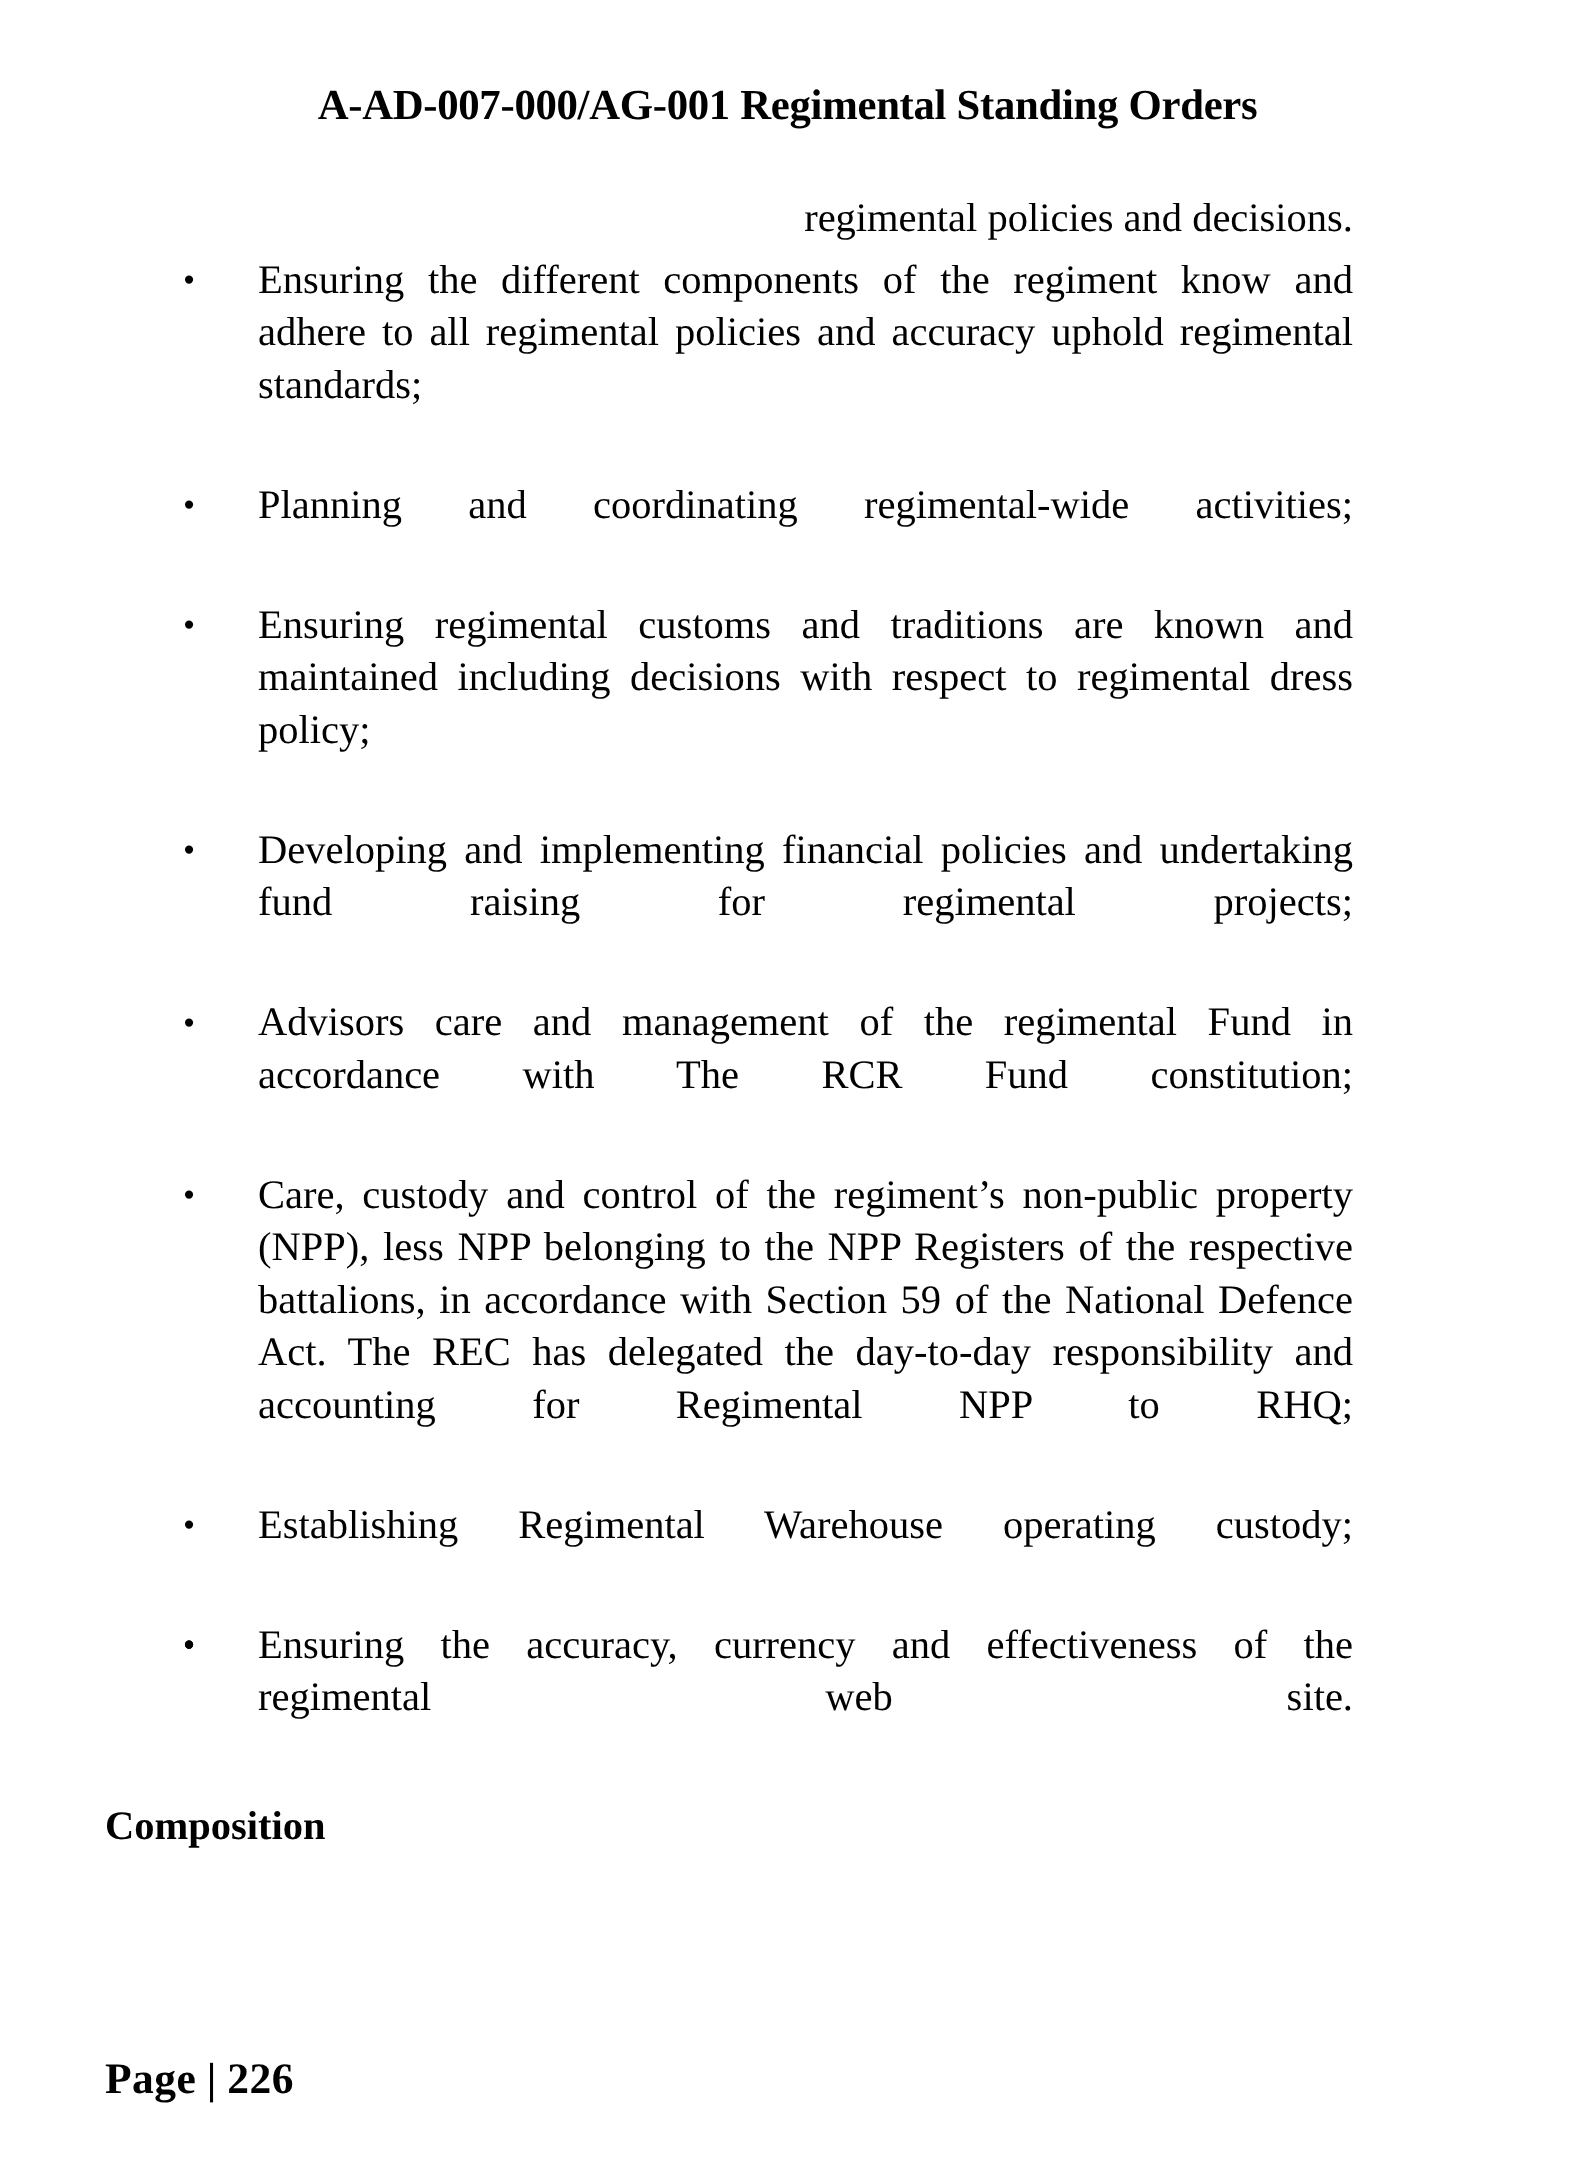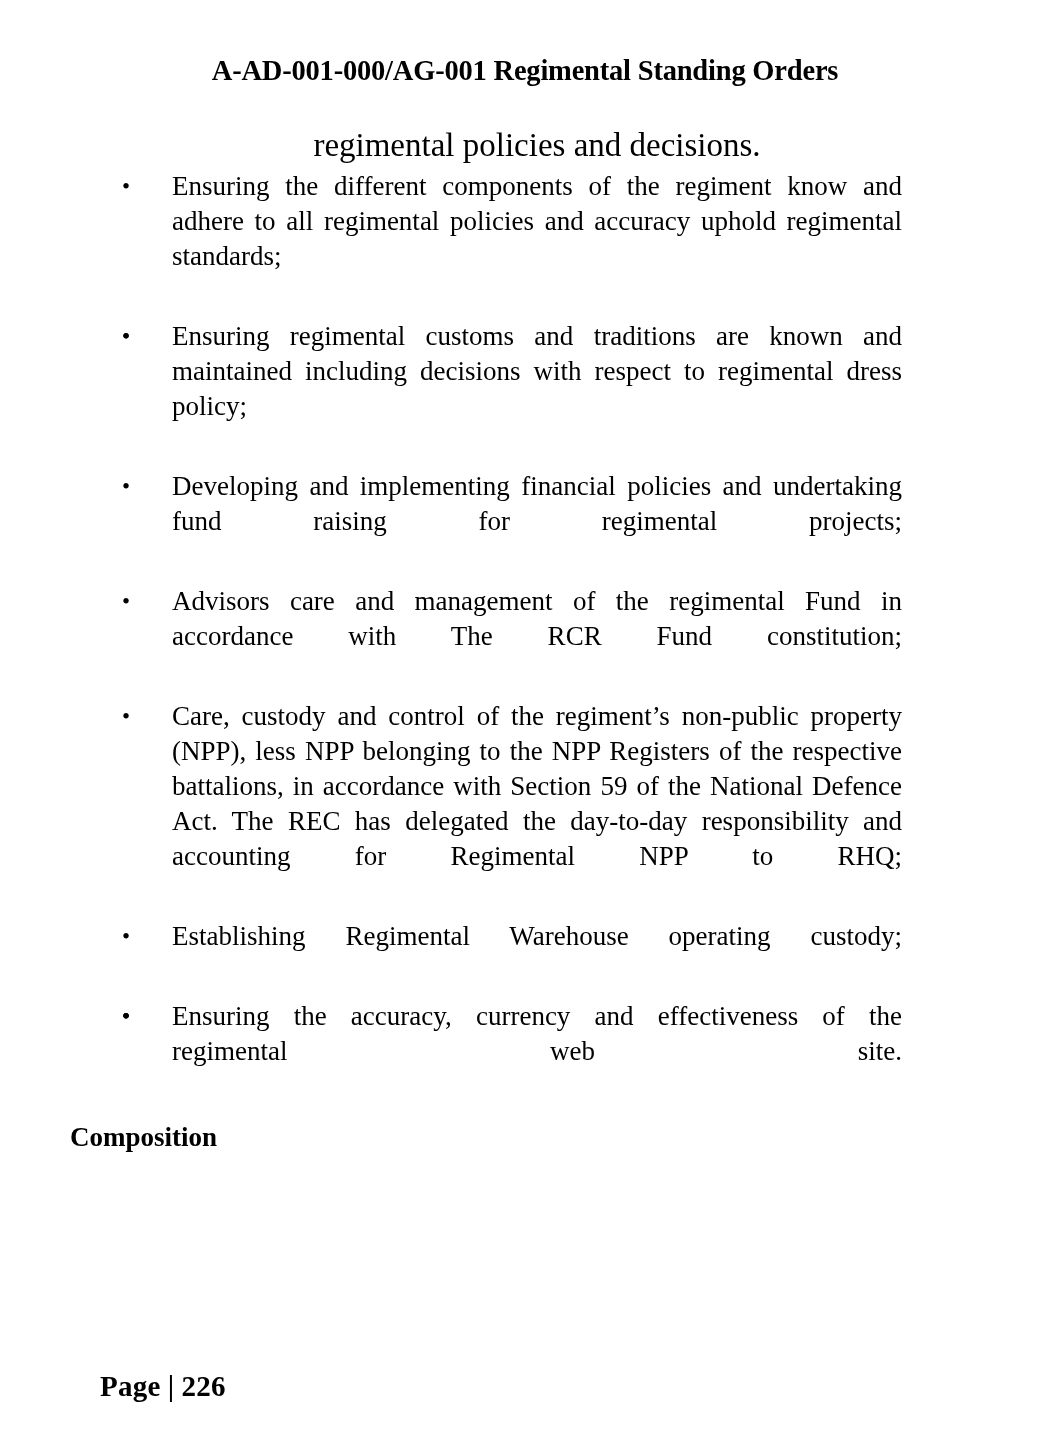--- a/index.html
+++ b/index.html
@@ -33,23 +33,23 @@
   .body-col {
     position: absolute;
     top: 128px;
     left: 70px;
     width: 832px;
   }
 
   .cont-line {
     margin: 0 0 6px 0;
     padding-left: 102px;
-    font-size: 33px;
+    font-size: 27px;
     line-height: 35px;
-    text-align: center;
+    text-align: right;
   }
 
   ul.bullets {
     list-style: none;
     margin: 0;
     padding: 0;
   }
   ul.bullets > li {
     position: relative;
     margin: 0 0 10px 0;
@@ -85,44 +85,44 @@
   }
 
   
   .doc-footer {
     position: absolute;
     left: 70px;
     top: 1370px;
     font-size: 29px;
     font-weight: bold;
     letter-spacing: 0.3px;
-    margin-left: 30px;
   }
   .doc-footer .sep {
     padding: 0 7px;
   }
 </style>
 </head>
 <body>
 
 <div class="page">
 
-  <div class="doc-header">A-AD-001-000/AG-001 Regimental Standing Orders</div>
+  <div class="doc-header">A-AD-007-000/AG-001 Regimental Standing Orders</div>
 
   <div class="body-col">
 
     <p class="cont-line">regimental policies and decisions.</p>
 
     <ul class="bullets">
       <li>
         <span class="bullet-mark">•</span>
         <span class="bullet-text">Ensuring the different components of the regiment know and adhere to all regimental policies and accuracy uphold regimental standards;</span>
       </li>
       <li>
         <span class="bullet-mark">•</span>
+        <span class="bullet-text">Planning and coordinating regimental-wide activities;</span>
       </li>
       <li>
         <span class="bullet-mark">•</span>
         <span class="bullet-text">Ensuring regimental customs and traditions are known and maintained including decisions with respect to regimental dress policy;</span>
       </li>
       <li>
         <span class="bullet-mark">•</span>
         <span class="bullet-text">Developing and implementing financial policies and undertaking fund raising for regimental projects;</span>
       </li>
       <li>

